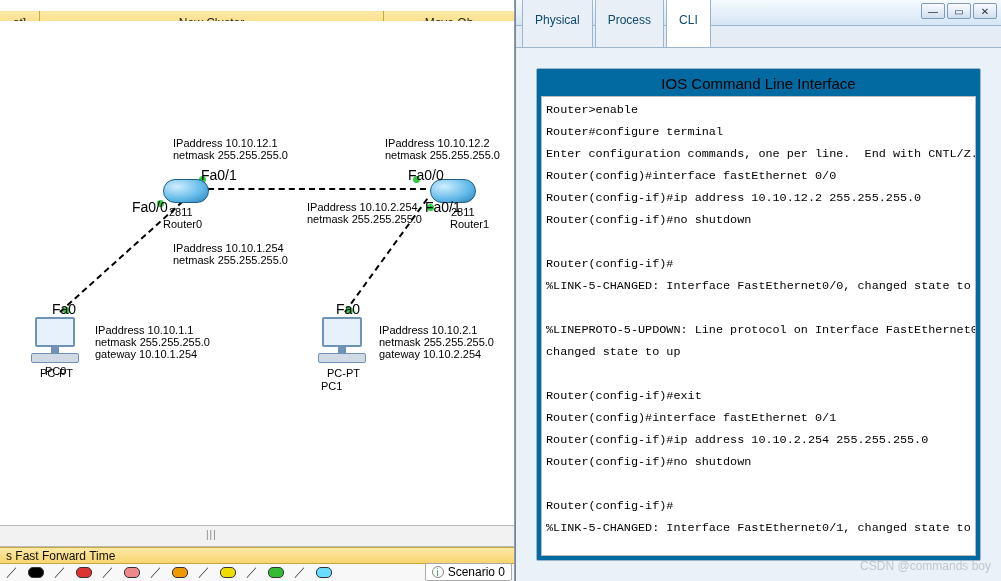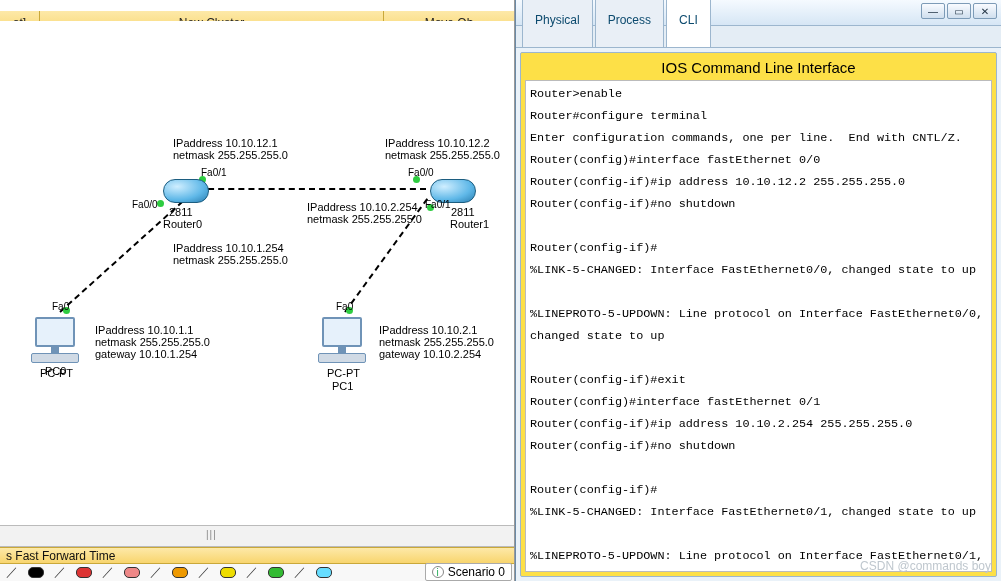--- a/index.html
+++ b/index.html
@@ -7,21 +7,21 @@
   .root { display: flex; width: 1001px; height: 581px; }
   .left-panel { width: 515px; height: 581px; position: relative; background: #fff; border-right: 1px solid #999; }
   .left-toolbar { height: 25px; background: linear-gradient(#fde9a8,#f8d56e); border-bottom: 1px solid #c9a83a; display: flex; margin-top: 11px; }
   .tb-cell { display:flex; align-items:center; justify-content:center; font-size:12px; color:#222; }
   .tb-left { width:40px; border-right:1px solid #c9a83a; }
   .tb-mid { flex:1; border-right:1px solid #c9a83a; }
   .tb-right { width:130px; }
   .canvas { position:absolute; top:21px; left:0; right:0; bottom:56px; background:#fff; }
   .lbl { position:absolute; font-size:11px; color:#000; line-height:12px; white-space:nowrap; }
   .dev-label { position:absolute; font-size:11px; color:#000; text-align:center; }
-  .port { position:absolute; font-size:10px; color:#000;text-align:center; }
+  .port { position:absolute; font-size:14px; color:#000;text-align:center; }
   .dot { position:absolute; width:7px; height:7px; background:#2ecc40; border-radius:50%; }
   .dash { position:absolute; border-top:2px dashed #000; transform-origin: left center; }
   .router-icn { position:absolute; width:46px; height:24px; border-radius:12px/12px; background: radial-gradient(ellipse at 30% 30%, #cfeeff, #5fb8e8 60%, #2a7eb0 100%); border:1px solid #1c5d80; }
   .pc-mon { position:absolute; width:40px; height:30px; background:#e6f1fb; border:2px solid #6f93b7; border-radius:2px; }
   .pc-base { position:absolute; width:48px; height:10px; background:#d0dae5; border:1px solid #6f93b7; border-radius:2px; }
   .pc-stand { position:absolute; width:8px; height:6px; background:#6f93b7; }
   .bottom-strip { position:absolute; left:0; right:0; bottom:34px; height:22px; background:#f2f2f2; border-top:1px solid #bbb; border-bottom:1px solid #bbb; }
   .bottom-strip .grip { position:absolute; left:206px; top:3px; font-size:10px; color:#888; letter-spacing:1px; }
   .fft-bar { position:absolute; left:0; right:0; bottom:17px; height:17px; background:linear-gradient(#fde9a8,#f8d56e); border-top:1px solid #c9a83a; border-bottom:1px solid #c9a83a; display:flex; align-items:center; padding-left:6px; font-size:12px; color:#111; }
   .clr-bar { position:absolute; left:0; right:0; bottom:0; height:17px; background:#f8f8f8; display:flex; align-items:center; gap:10px; padding-left:6px; }
@@ -31,21 +31,21 @@
   .scenario-i { width:12px; height:12px; border-radius:50%; background:#fff; border:1px solid #888; color:#2a5; font-size:10px; display:flex; align-items:center; justify-content:center; }
   .right-panel { width:486px; height:581px; background:#eaf2f9; border-left:1px solid #6b8aa6; position:relative; display:flex; flex-direction:column; }
   .win-title { height:26px; background:linear-gradient(#f5faff,#d6e6f5); border-bottom:1px solid #9cb6ce; display:flex; align-items:center; padding:0 6px; }
   .win-title .ico { width:14px; height:14px; border-radius:50%; background:radial-gradient(circle at 30% 30%, #cfeeff, #2a7eb0); margin-right:5px; }
   .win-title .ttl { font-size:12px; color:#123; }
   .win-btns { position:absolute; right:4px; top:3px; display:flex; gap:2px; }
   .win-btn { width:24px; height:16px; background:linear-gradient(#f9fbff,#d0dfee); border:1px solid #7d9bb7; border-radius:2px; display:flex; align-items:center; justify-content:center; font-size:10px; color:#234; }
   .tabstrip { height:22px; background:#e4edf5; border-bottom:1px solid #9cb6ce; display:flex; align-items:flex-end; padding-left:6px; gap:2px; }
   .tab { padding:20px 12px; font-size:12px; background:#e9eff6; border:1px solid #9cb6ce; border-bottom:none; border-radius:3px 3px 0 0; color:#0c4a6e; }
   .tab.active { background:#fff; }
-  .cli-frame { flex:1; background:#fde047; border:1px solid #9cb6ce; margin:4px; border-radius:2px; display:flex; flex-direction:column; overflow:hidden; }
+  .cli-frame { flex:1; background:#0369a1; border:1px solid #9cb6ce; margin:20px; border-radius:2px; display:flex; flex-direction:column; overflow:hidden; }
   .cli-title { text-align:center; font-size:15px; padding:6px 0 4px; color:#000; }
   .cli-body { flex:1; border:1px solid #bbb; margin:0 4px 4px; background:#fff; overflow:hidden; }
   .cli-text { font-family: "Courier New", monospace; font-size:11.8px; line-height:22px; color:#000; white-space:pre; padding:2px 4px; }
   .watermark { position:absolute; right:10px; bottom:8px; font-size:12px; color:#bfc7ce; }
 </style>
 </head>
 <body>
 
 <div class="root">
 
@@ -91,21 +91,21 @@
       <div class="lbl" style="left:450px; top:197px;">Router1</div>
       <div class="lbl" style="left:307px; top:180px;"><span>IPaddress 10.10.2.254<br>netmask 255.255.255.0</span></div>
       <div class="lbl" style="left:173px; top:221px;"><span>IPaddress 10.10.1.254<br>netmask 255.255.255.0</span></div>
       <div class="port" style="left:52px; top:280px;">Fa0</div>
       <div class="port" style="left:336px; top:280px;">Fa0</div>
       <div class="lbl" style="left:95px; top:303px;"><span>IPaddress 10.10.1.1<br>netmask 255.255.255.0<br>gateway 10.10.1.254</span></div>
       <div class="lbl" style="left:379px; top:303px;"><span>IPaddress 10.10.2.1<br>netmask 255.255.255.0<br>gateway 10.10.2.254</span></div>
       <div class="dev-label" style="left:40px; top:346px;">PC-PT</div>
       <div class="dev-label" style="left:45px; top:344px;">PC0</div>
       <div class="dev-label" style="left:327px; top:346px;">PC-PT</div>
-      <div class="dev-label" style="left:332px; top:359px;">PC1</div>
+      <div class="dev-label" style="left:321px; top:359px;">PC1</div>
     </div>
 
     <div class="bottom-strip">
         <span class="grip">|||</span>
       </div>
     <div class="fft-bar">s  Fast Forward Time</div>
     <div class="clr-bar">
       <span class="pen">／</span>
       <div class="swatch" style="background:#000"></div>
       <span class="pen">／</span>

